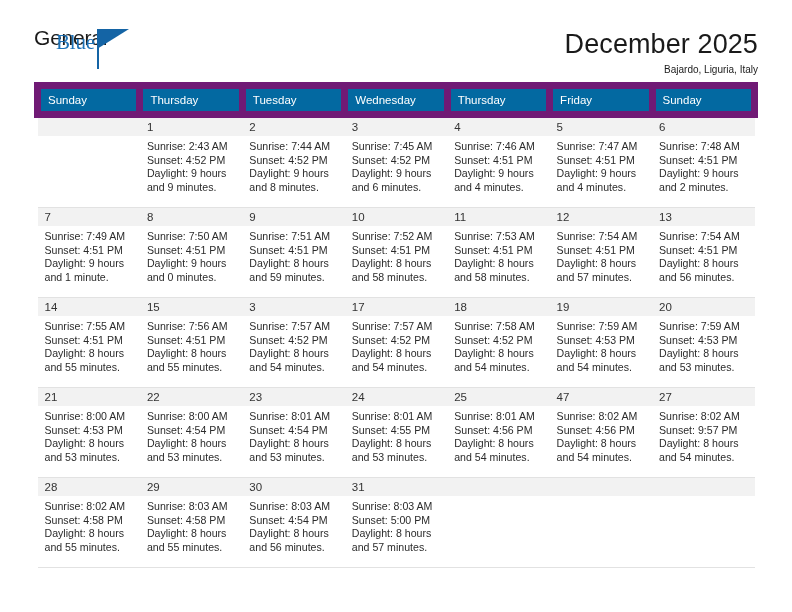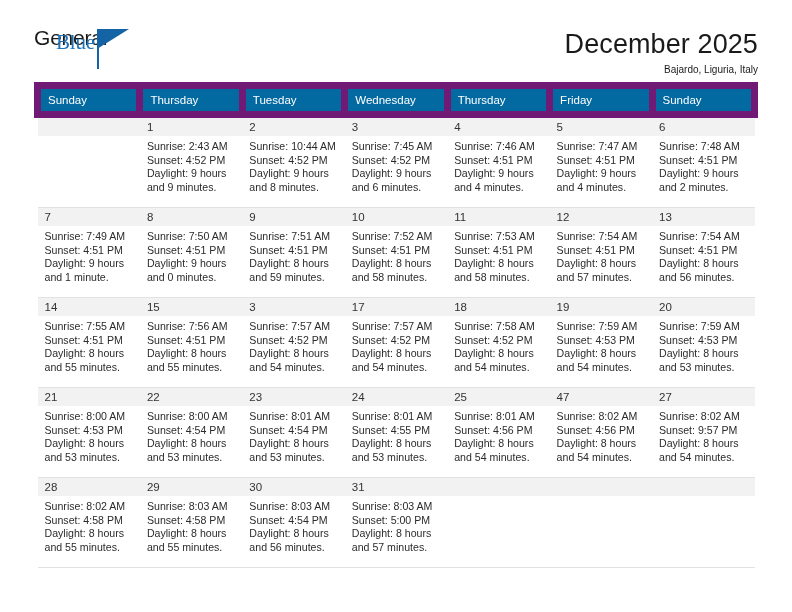--- a/index.html
+++ b/index.html
@@ -194,21 +194,21 @@
                 <div>Sunset: 4:52 PM</div>
                 <div>Daylight: 9 hours</div>
                 <div>and 9 minutes.</div>
               </div>
             </div>
           </td>
           <td>
             <div class="cell">
               <div class="daynum-band">2</div>
               <div class="details">
-                <div>Sunrise: 10:44 AM</div>
+                <div>Sunrise: 7:44 AM</div>
                 <div>Sunset: 4:52 PM</div>
                 <div>Daylight: 9 hours</div>
                 <div>and 8 minutes.</div>
               </div>
             </div>
           </td>
           <td>
             <div class="cell">
               <div class="daynum-band">3</div>
               <div class="details">

